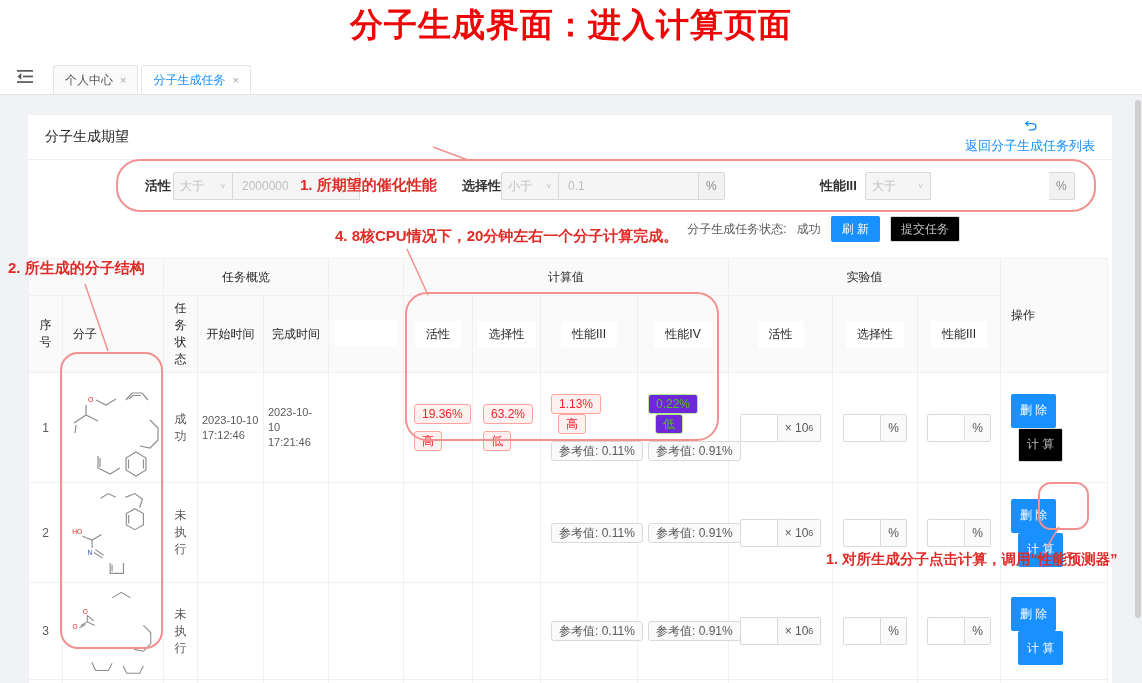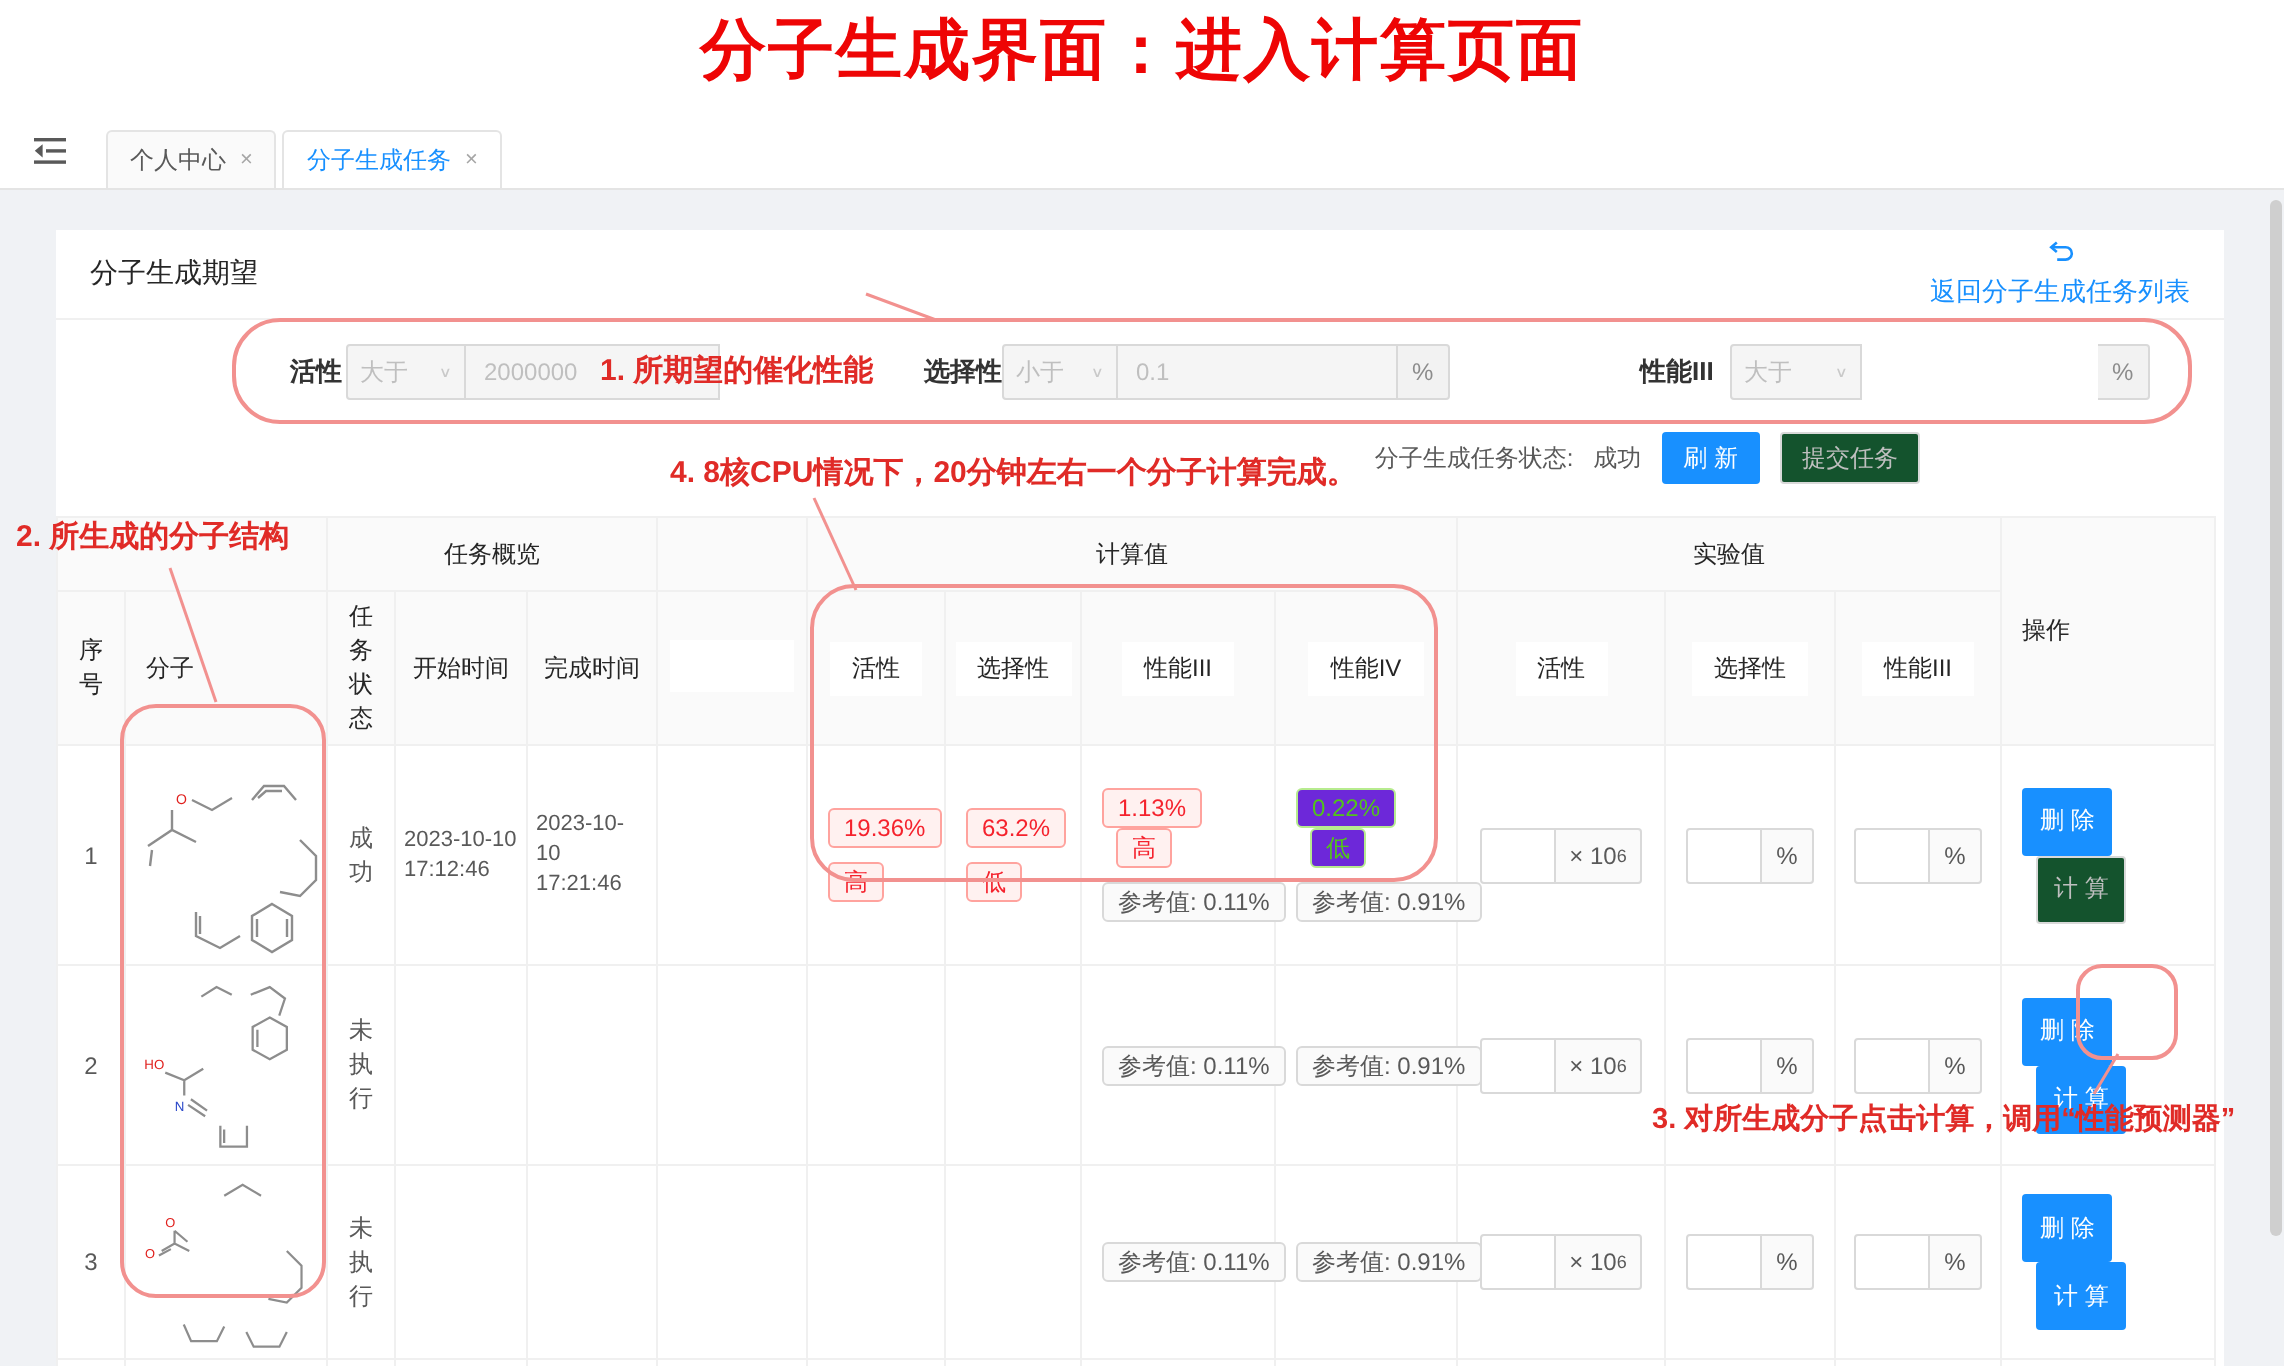--- a/index.html
+++ b/index.html
@@ -39,21 +39,21 @@
           display:flex;align-items:center;}
   .fsel{border-radius:2px 0 0 2px;padding:0 6px;justify-content:space-between;cursor:not-allowed;}
   .finp{border-left:none;padding:0 9px;align-items:center;}
   .faddon{border-left:none;border-radius:0 2px 2px 0;padding:0 7px;color:#8c8c8c;background:#f2f2f2;}
   .chev{font-size:9px;color:#c9c9c9;margin-left:6px;transform:scaleY(.8);}
   .status-row{position:absolute;top:56px;right:152px;display:flex;align-items:center;gap:10px;}
   .status-label,.status-value{font-size:12px;color:#595959;}
   .btn{height:26px;box-sizing:border-box;display:inline-flex;align-items:center;justify-content:center;
        padding:0 10px;font-size:12px;border-radius:2px;border:1px solid transparent;cursor:pointer;white-space:nowrap;}
   .btn-primary{background:#1890ff;color:#fff;}
-  .btn-disabled{background:#14532d;border-color:#d9d9d9;color:#bfbfbf;cursor:not-allowed;}
+  .btn-disabled{background:#000000;border-color:#d9d9d9;color:#bfbfbf;cursor:not-allowed;}
   .btn-sm{height:24px;padding:16px 8px;font-size:12px;}
   
   .gen-table{position:absolute;top:143px;left:0;width:1079px;border-collapse:collapse;
              table-layout:fixed;font-size:12px;color:#595959;}
   .gen-table th,.gen-table td{border:1px solid #f0f0f0;box-sizing:border-box;}
   .gen-table th{background:#fafafa;color:#262626;font-weight:500;font-size:12px;
                 text-align:center;padding:4px;}
   .gen-table td{padding:4px 8px;vertical-align:middle;}
   .rowA{height:37px;} .rowB{height:55px;}
   .r1{height:110px;} .r2{height:100px;} .r3{height:97px;} .r4{height:60px;}
@@ -419,16 +419,16 @@
   <svg class="ann-lines" width="1142" height="683" viewBox="0 0 1142 683">
     <line x1="433" y1="147" x2="468" y2="160" stroke="#f2918f" stroke-width="1.5"></line>
     <line x1="407" y1="249" x2="428" y2="295" stroke="#f2918f" stroke-width="1.5"></line>
     <line x1="85" y1="284" x2="108" y2="351" stroke="#f2918f" stroke-width="1.5"></line>
     <line x1="1047" y1="547" x2="1059" y2="527" stroke="#f2918f" stroke-width="1.5"></line>
   </svg>
 
   <div class="ann-text" style="left:300px;top:131px;font-size:15px;margin-top:45px;">1. 所期望的催化性能</div>
   <div class="ann-text" style="left:335px;top:227px;font-size:15px;">4. 8核CPU情况下，20分钟左右一个分子计算完成。</div>
   <div class="ann-text" style="left:8px;top:259px;font-size:15px;">2. 所生成的分子结构</div>
-  <div class="ann-text" style="left:826px;top:550px;font-size:14.5px;">3. 对所生成分子点击计算，调用“性能预测器”</div>
+  <div class="ann-text" style="left:826px;top:550px;font-size:14.5px;">1. 对所生成分子点击计算，调用“性能预测器”</div>
 
   <div class="scroll-thumb"></div>
 </div>
 
 </body></html>

